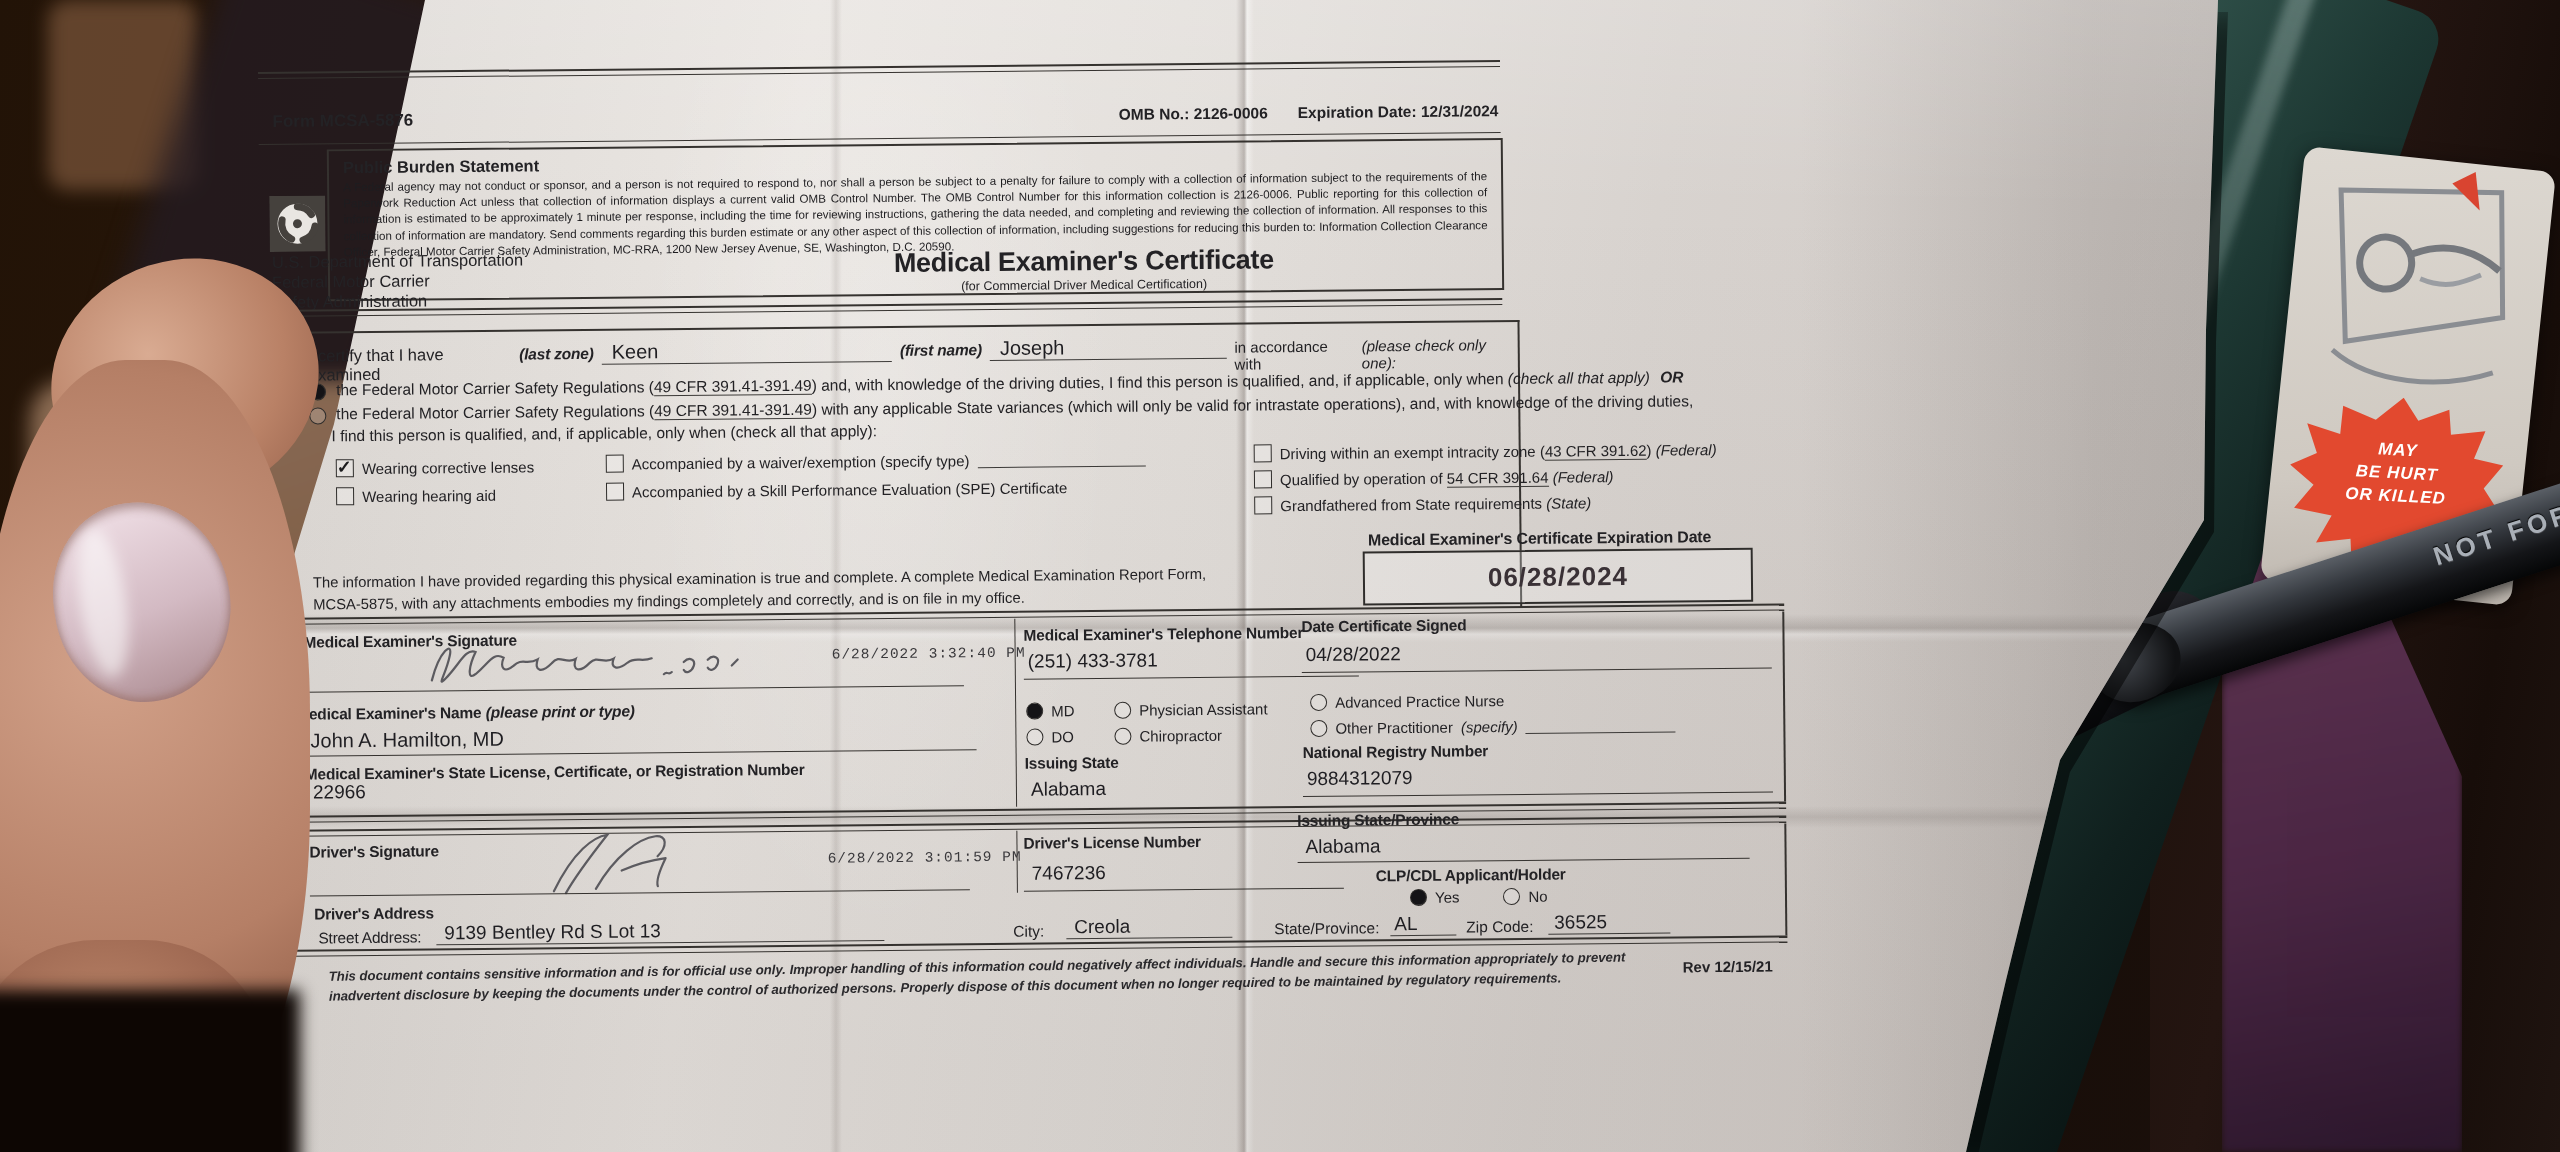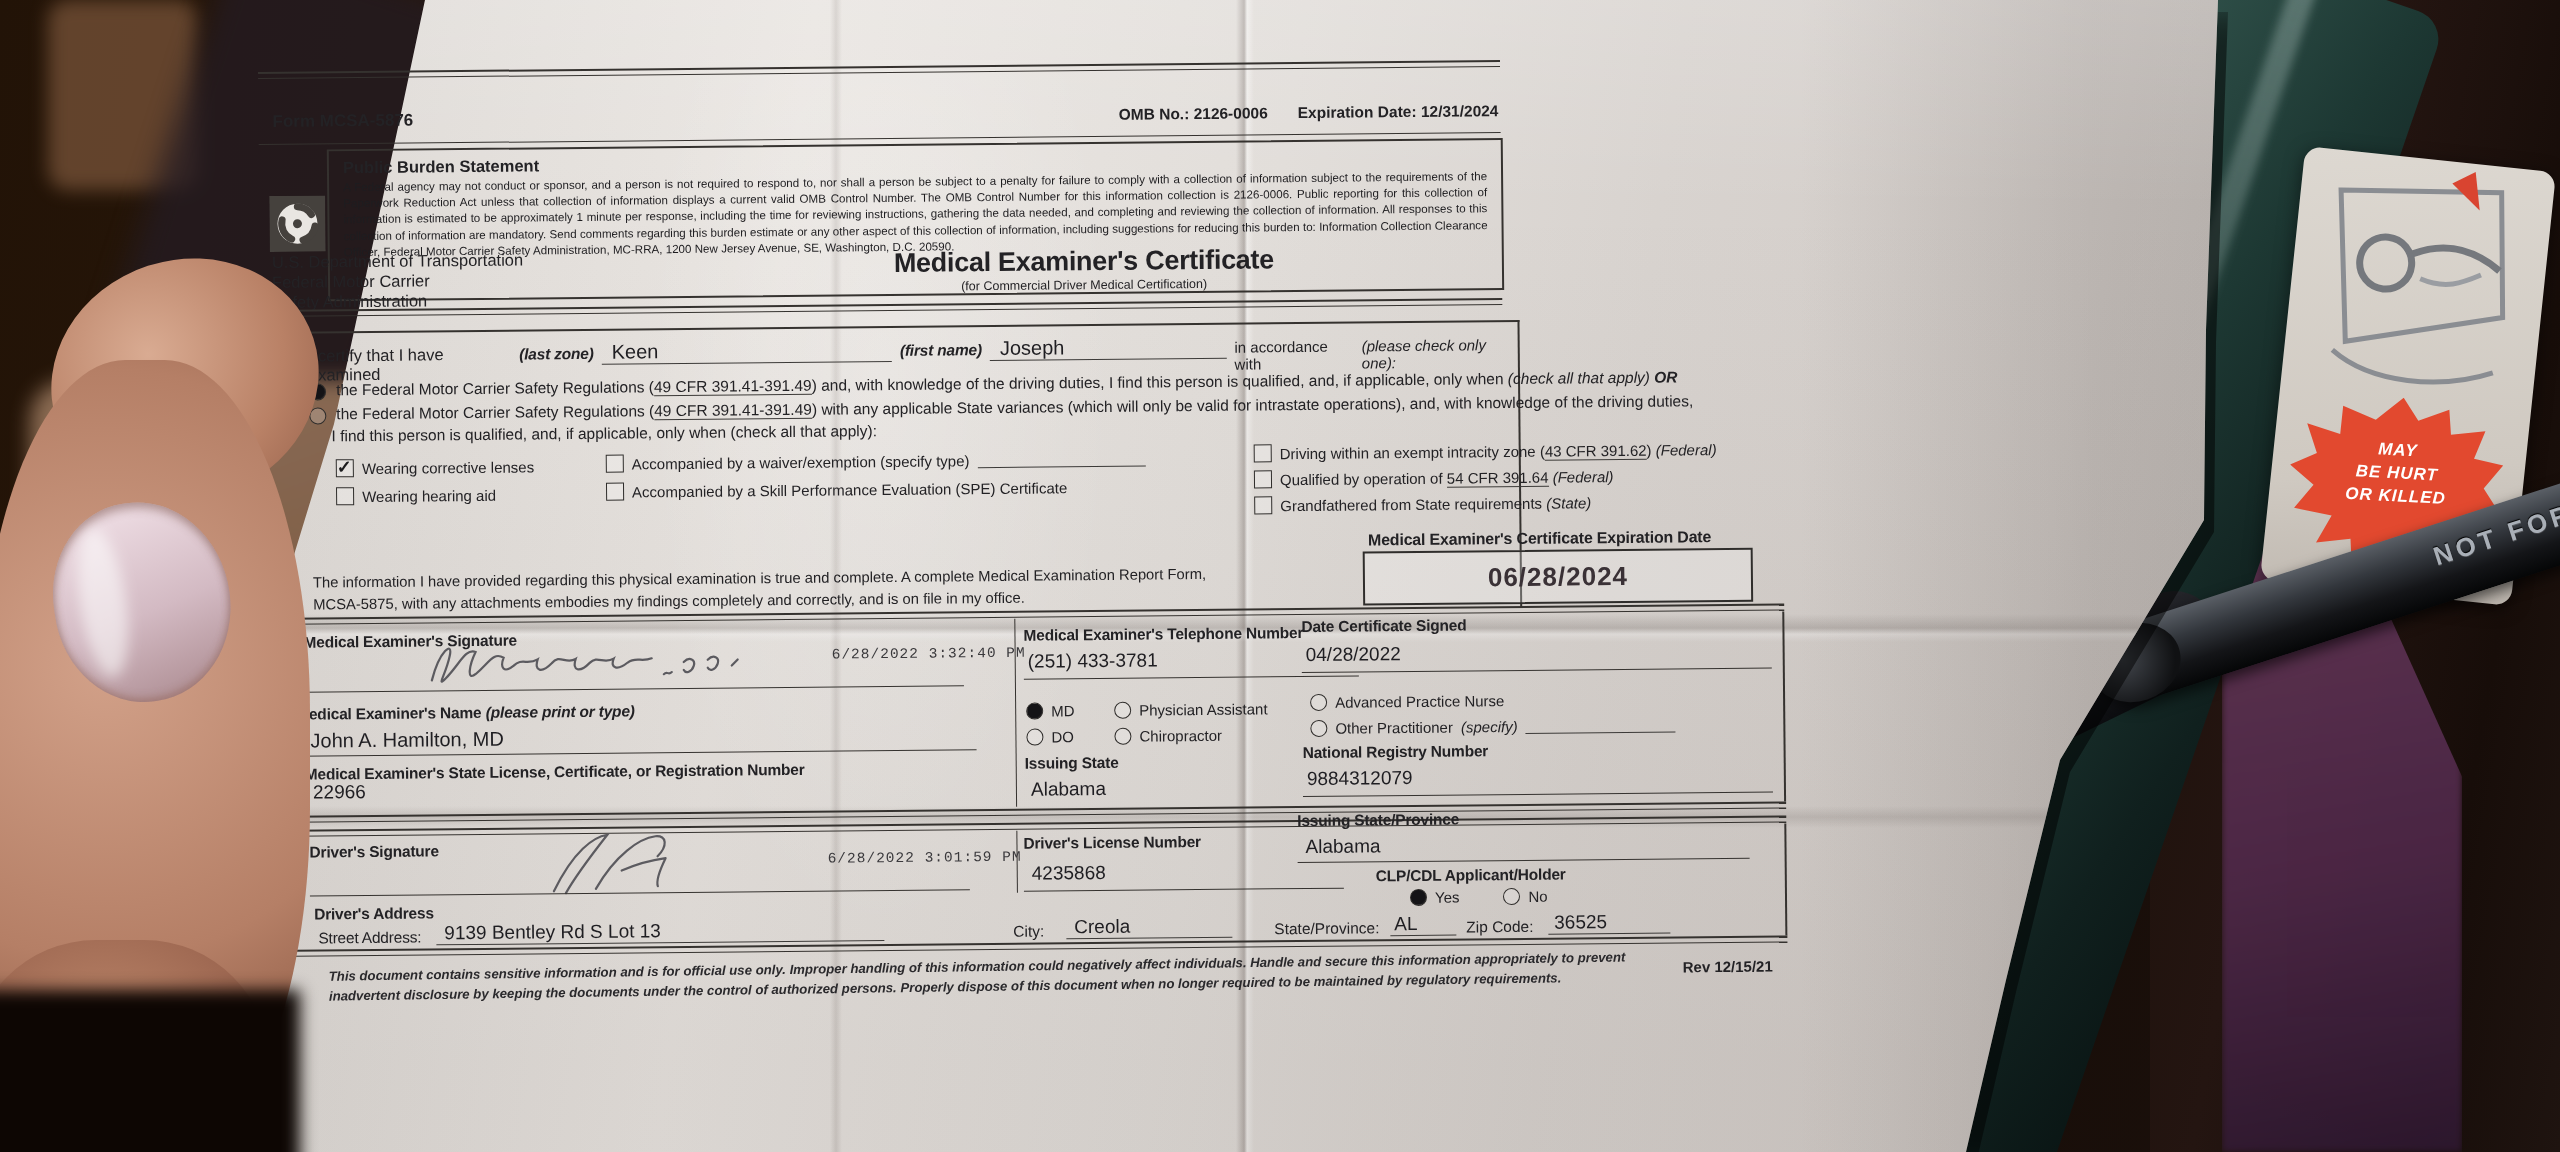--- a/index.html
+++ b/index.html
@@ -185,21 +185,21 @@
         <span class="val ul" style="width:292px;padding-left:10px;font-size:20px;">Keen</span>
         <span class="lbl it">(first name)</span>
         <span class="val ul" style="width:236px;padding-left:10px;font-size:20px;">Joseph</span>
         <span class="sm">in accordance with</span>
         <span class="sm it">(please check only one):</span>
       </div>
 
       <div class="abs" style="left:46px;top:48px;display:flex;gap:10px;align-items:flex-start;">
         <span class="rad sel" style="margin-top:2px;"></span>
         <span style="font-size:15.5px;white-space:nowrap;">
-          <span>the Federal Motor Carrier Safety Regulations (</span><span class="ul">49 CFR 391.41-391.49</span><span>) and, with knowledge of the driving duties, I find this person is qualified, and, if applicable, only when </span><span class="it">(check all that apply)</span><span class="it" style="font-weight:bold;"> OR</span>
+          <span>the Federal Motor Carrier Safety Regulations (</span><span class="ul">49 CFR 391.41-391.49</span><span>) and, with knowledge of the driving duties, I find this person is qualified, and, if applicable, only when </span><span class="it">(check all that apply)</span><span class="it" style="font-weight:bold;margin-left:6px;"> OR</span>
         </span>
       </div>
 
       <div class="abs" style="left:46px;top:72px;display:flex;gap:10px;align-items:flex-start;">
         <span class="rad" style="margin-top:2px;"></span>
         <span style="font-size:15.5px;white-space:nowrap;">
           <span>the Federal Motor Carrier Safety Regulations (</span><span class="ul">49 CFR 391.41-391.49</span><span>) with any applicable State variances (which will only be valid for intrastate operations), and, with knowledge of the driving duties,</span>
         </span>
       </div>
       <div class="abs" style="left:68px;top:94px;font-size:15.5px;white-space:nowrap;">I find this person is qualified, and, if applicable, only when (check all that apply):</div>
@@ -330,21 +330,21 @@
       <div class="abs lbl" style="left:50px;top:92px;font-weight:normal;font-size:15.5px;">Street Address:</div>
       <div class="abs val ul" style="left:168px;top:86px;width:440px;padding-left:8px;">9139 Bentley Rd S Lot 13</div>
       <div class="abs" style="left:745px;top:92px;font-size:15.5px;">City:</div>
       <div class="abs val ul" style="left:798px;top:86px;width:158px;padding-left:8px;">Creola</div>
       <div class="abs" style="left:1006px;top:92px;font-size:15.5px;">State/Province:</div>
       <div class="abs val ul" style="left:1122px;top:86px;width:62px;padding-left:4px;">AL</div>
       <div class="abs" style="left:1198px;top:92px;font-size:15.5px;">Zip Code:</div>
       <div class="abs val ul" style="left:1280px;top:86px;width:116px;padding-left:6px;">36525</div>
 
       <div class="abs lbl" style="left:756px;top:4px;">Driver's License Number</div>
-      <div class="abs val" style="left:764px;top:32px;">4235868</div>
+      <div class="abs val" style="left:764px;top:32px;">7467236</div>
       <div class="abs line" style="left:756px;top:60px;width:320px;border-top-width:1.3px;"></div>
 
       <div class="abs lbl" style="left:1030px;top:-16px;">Issuing State/Province</div>
       <div class="abs val" style="left:1038px;top:8px;">Alabama</div>
       <div class="abs line" style="left:1030px;top:34px;width:452px;border-top-width:1.3px;"></div>
       <div class="abs lbl" style="left:1108px;top:40px;">CLP/CDL Applicant/Holder</div>
       <div class="abs" style="left:1142px;top:62px;display:flex;gap:44px;">
         <span class="chk-item">
             <span class="rad sel"></span>
             <span>Yes</span>

